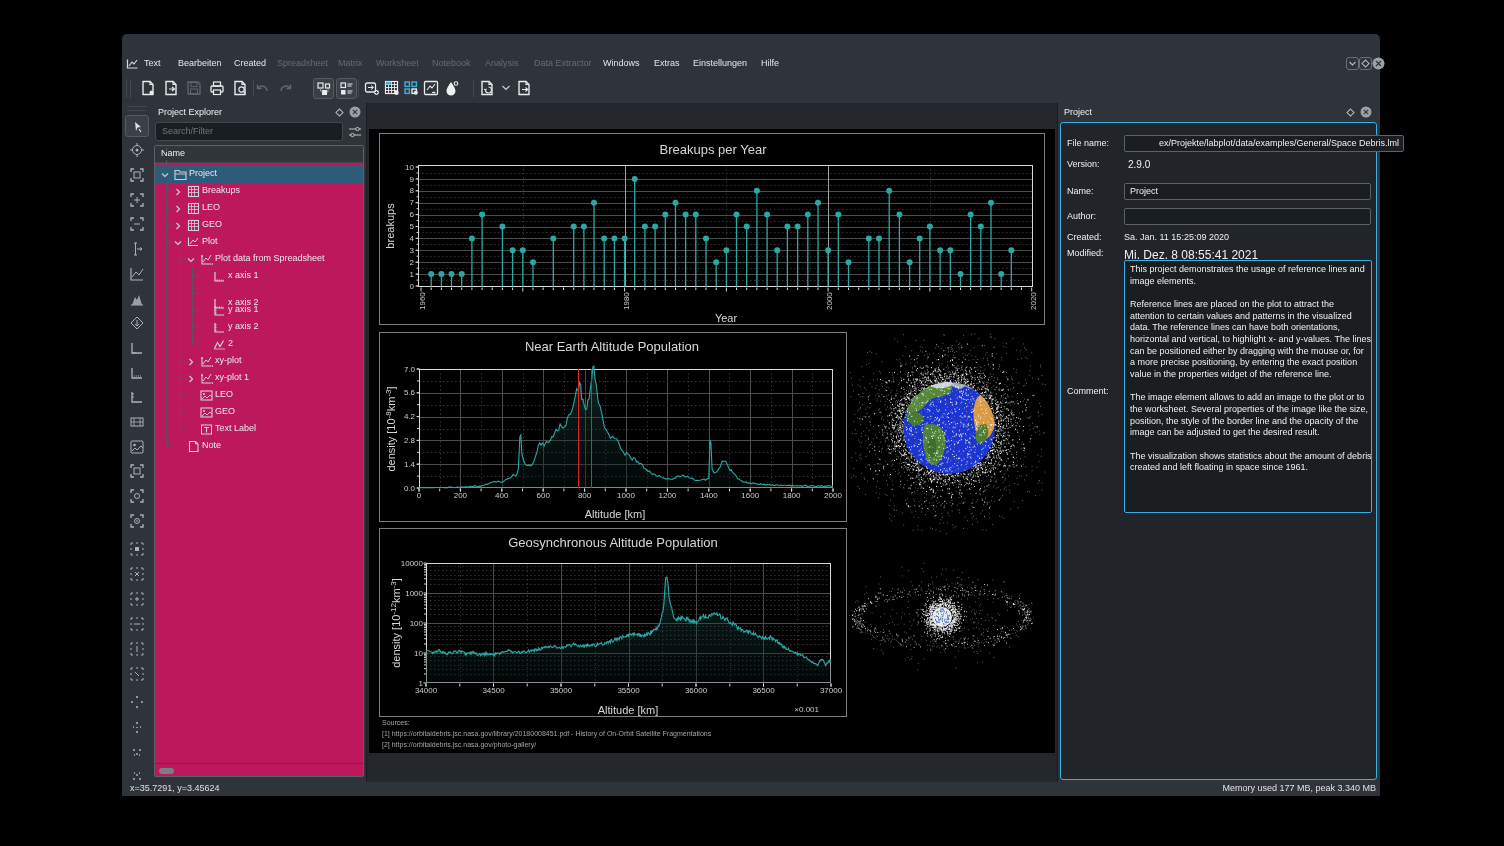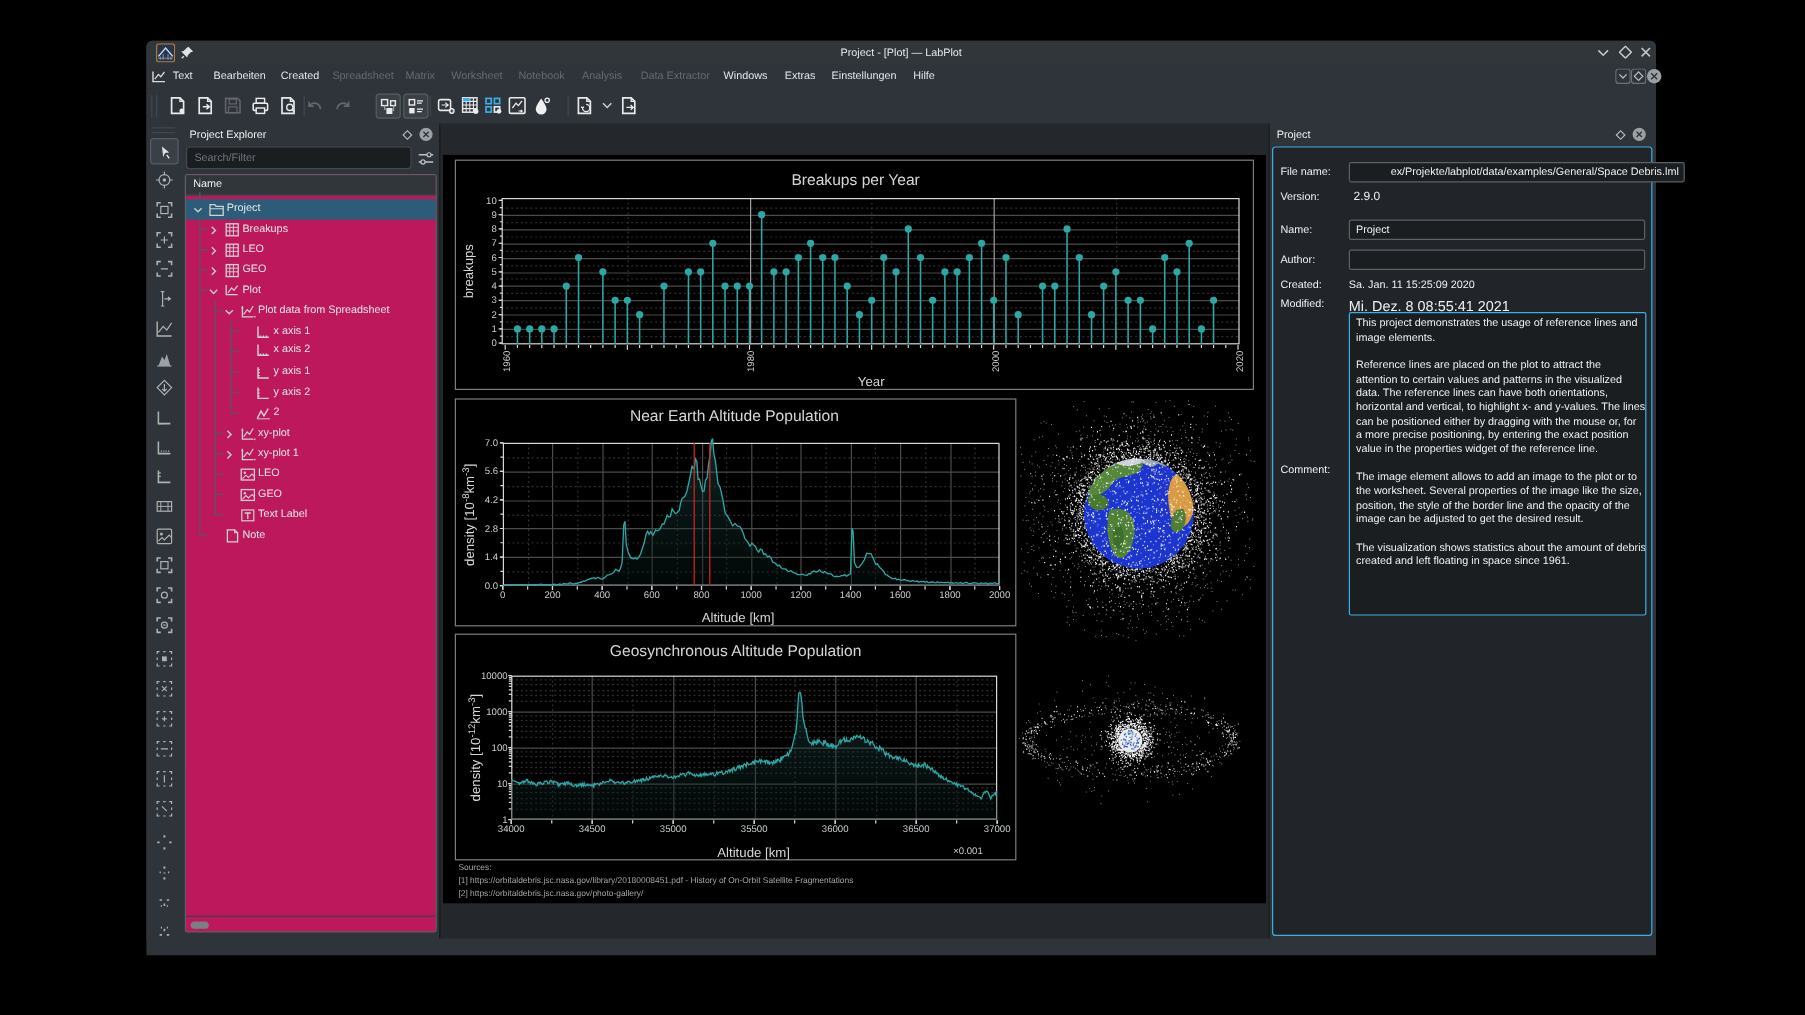--- a/index.html
+++ b/index.html
@@ -23,41 +23,20 @@
 #centerview{position:absolute;left:244px;top:0;width:692px;height:679px;background:#24272b;border-left:1px solid #191b1d;border-right:1px solid #191b1d}
 #props{position:absolute;left:936px;top:0;width:322px;height:679px}
 .dockhdr{position:absolute;font-size:9px;color:#eff0f1}
 .input{position:absolute;background:#1b1e20;border:1px solid #5c6166;border-radius:2px;font-size:9px;color:#eff0f1;overflow:hidden;white-space:nowrap}
 #statusbar{position:absolute;left:0;top:748px;width:1258px;height:14px;background:#2f343a;font-size:9px;color:#dfe0e2}
 svg{display:block}
 .icon{position:absolute}
 </style></head><body>
 <div id="win">
 
-<div id="titlebar">
-<svg class="icon" style="left:8px;top:2px" width="16" height="16" viewBox="0 0 16 16">
-<rect x="0.5" y="0.5" width="15" height="15" rx="2" fill="#26354a" stroke="#b07a3c"></rect>
-<path d="M2 11 L8 4 L14 11" fill="none" stroke="#cfd8e6" stroke-width="1.2"></path>
-<path d="M2 12.5 h12 M3.5 11 v3 M6 9 v5 M10 9 v5 M12.5 11 v3" stroke="#8898ac" stroke-width="0.8" fill="none"></path>
-</svg>
-<svg class="icon" style="left:28px;top:3px" width="13" height="13" viewBox="0 0 13 13">
-<path d="M7 2 l4 4 -2 .5 -2.5 2.5 -.5 2 -5-5 2-.5 2.5-2.5z" fill="#dfe1e3"></path>
-<path d="M3.2 9.8 L1.5 11.5" stroke="#dfe1e3" stroke-width="1.1"></path>
-</svg>
-<div id="title">Project - [Plot] — LabPlot</div>
-<svg class="icon" style="left:1209px;top:6px" width="10" height="8" viewBox="0 0 10 8">
-        <path d="M1 2 l4 4 4-4" fill="none" stroke="#c6c8ca" stroke-width="1.3"></path>
-      </svg>
-<svg class="icon" style="left:1227px;top:4px" width="11" height="11" viewBox="0 0 11 11">
-        <rect x="2" y="2" width="7" height="7" fill="none" stroke="#c6c8ca" stroke-width="1.2" transform="rotate(45 5.5 5.5)"></rect>
-      </svg>
-<svg class="icon" style="left:1244px;top:4px" width="11" height="11" viewBox="0 0 11 11">
-        <path d="M2 2 L9 9 M9 2 L2 9" stroke="#c6c8ca" stroke-width="1.3"></path>
-      </svg>
-</div>
 
 <div id="menubar">
 <svg class="icon" style="left:4px;top:4px" width="13" height="13" viewBox="0 0 13 13">
 <path d="M1.5 1.5 v8.5 h10" fill="none" stroke="#d8dadc" stroke-width="1.2"></path>
 <path d="M3 8 l3-4 2 2 3-4" fill="none" stroke="#d8dadc" stroke-width="1.1"></path>
 </svg>
 <span class="mi" style="left:22px">Text</span>
 <span class="mi" style="left:56px">Bearbeiten</span>
 <span class="mi" style="left:112px">Created</span>
 <span class="mid" style="left:155px">Spreadsheet</span>
@@ -396,21 +375,21 @@
             </svg>
             <span class="tlabel" style="left:60px">Plot data from Spreadsheet</span>
           </div>
 <div class="trow" style="top:122px;">
             <svg class="icon" style="left:58px;top:2px" width="13" height="13" viewBox="0 0 13 13">
               <path d="M2 2 v9 h9" fill="none" stroke="#cfd2d4" stroke-width="1.2"></path>
               <path d="M4 11 v-1.5 M6.5 11 v-1.5 M9 11 v-1.5" stroke="#cfd2d4"></path>
             </svg>
             <span class="tlabel" style="left:73px">x axis 1</span>
           </div>
-<div class="trow" style="top:137px;padding-left:40px;">
+<div class="trow" style="top:149px;padding-left:40px;">
             <svg class="icon" style="left:58px;top:2px" width="13" height="13" viewBox="0 0 13 13">
               <path d="M2 2 v9 h9" fill="none" stroke="#cfd2d4" stroke-width="1.2"></path>
               <path d="M4 11 v-1.5 M6.5 11 v-1.5 M9 11 v-1.5" stroke="#cfd2d4"></path>
             </svg>
             <span class="tlabel" style="left:73px">x axis 2</span>
           </div>
 <div class="trow" style="top:156px;">
             <svg class="icon" style="left:58px;top:2px" width="13" height="13" viewBox="0 0 13 13">
               <path d="M2 2 v9 h9" fill="none" stroke="#cfd2d4" stroke-width="1.2"></path>
               <path d="M2 4 h1.5 M2 6.5 h1.5 M2 9 h1.5" stroke="#cfd2d4"></path>
@@ -802,12 +781,16 @@
 <div class="abs" style="left:63px;top:109px;font-size:9px;color:#eff0f1">Sa. Jan. 11 15:25:09 2020</div>
 <div class="abs" style="left:6px;top:125px;font-size:9px;color:#eff0f1">Modified:</div>
 <div class="abs" style="left:63px;top:125px;font-size:12px;color:#eff0f1">Mi. Dez. 8 08:55:41 2021</div>
 <div class="abs" style="left:6px;top:263px;font-size:9px;color:#eff0f1">Comment:</div>
 <div class="input" style="left:63px;top:137px;width:248px;height:253px;border-color:#3daee2;white-space:normal">
             <div style="position:absolute;left:5px;top:3px;font-size:9px;line-height:11.65px;color:#eff0f1;white-space:nowrap">This project demonstrates the usage of reference lines and<br>image elements.<br><br>Reference lines are placed on the plot to attract the<br>attention to certain values and patterns in the visualized<br>data. The reference lines can have both orientations,<br>horizontal and vertical, to highlight x- and y-values. The lines<br>can be positioned either by dragging with the mouse or, for<br>a more precise positioning, by entering the exact position<br>value in the properties widget of the reference line.<br><br>The image element allows to add an image to the plot or to<br>the worksheet. Several properties of the image like the size,<br>position, the style of the border line and the opacity of the<br>image can be adjusted to get the desired result.<br><br>The visualization shows statistics about the amount of debris<br>created and left floating in space since 1961.</div>
           </div>
 </div>
 </div>
 </div>
+<div id="statusbar">
+<span style="position:absolute;left:8px;top:1px">x=35.7291, y=3.45624</span>
+<span style="position:absolute;right:4px;top:1px">Memory used 177 MB, peak 3.340 MB</span>
+</div>
 </div>
 </body></html>

